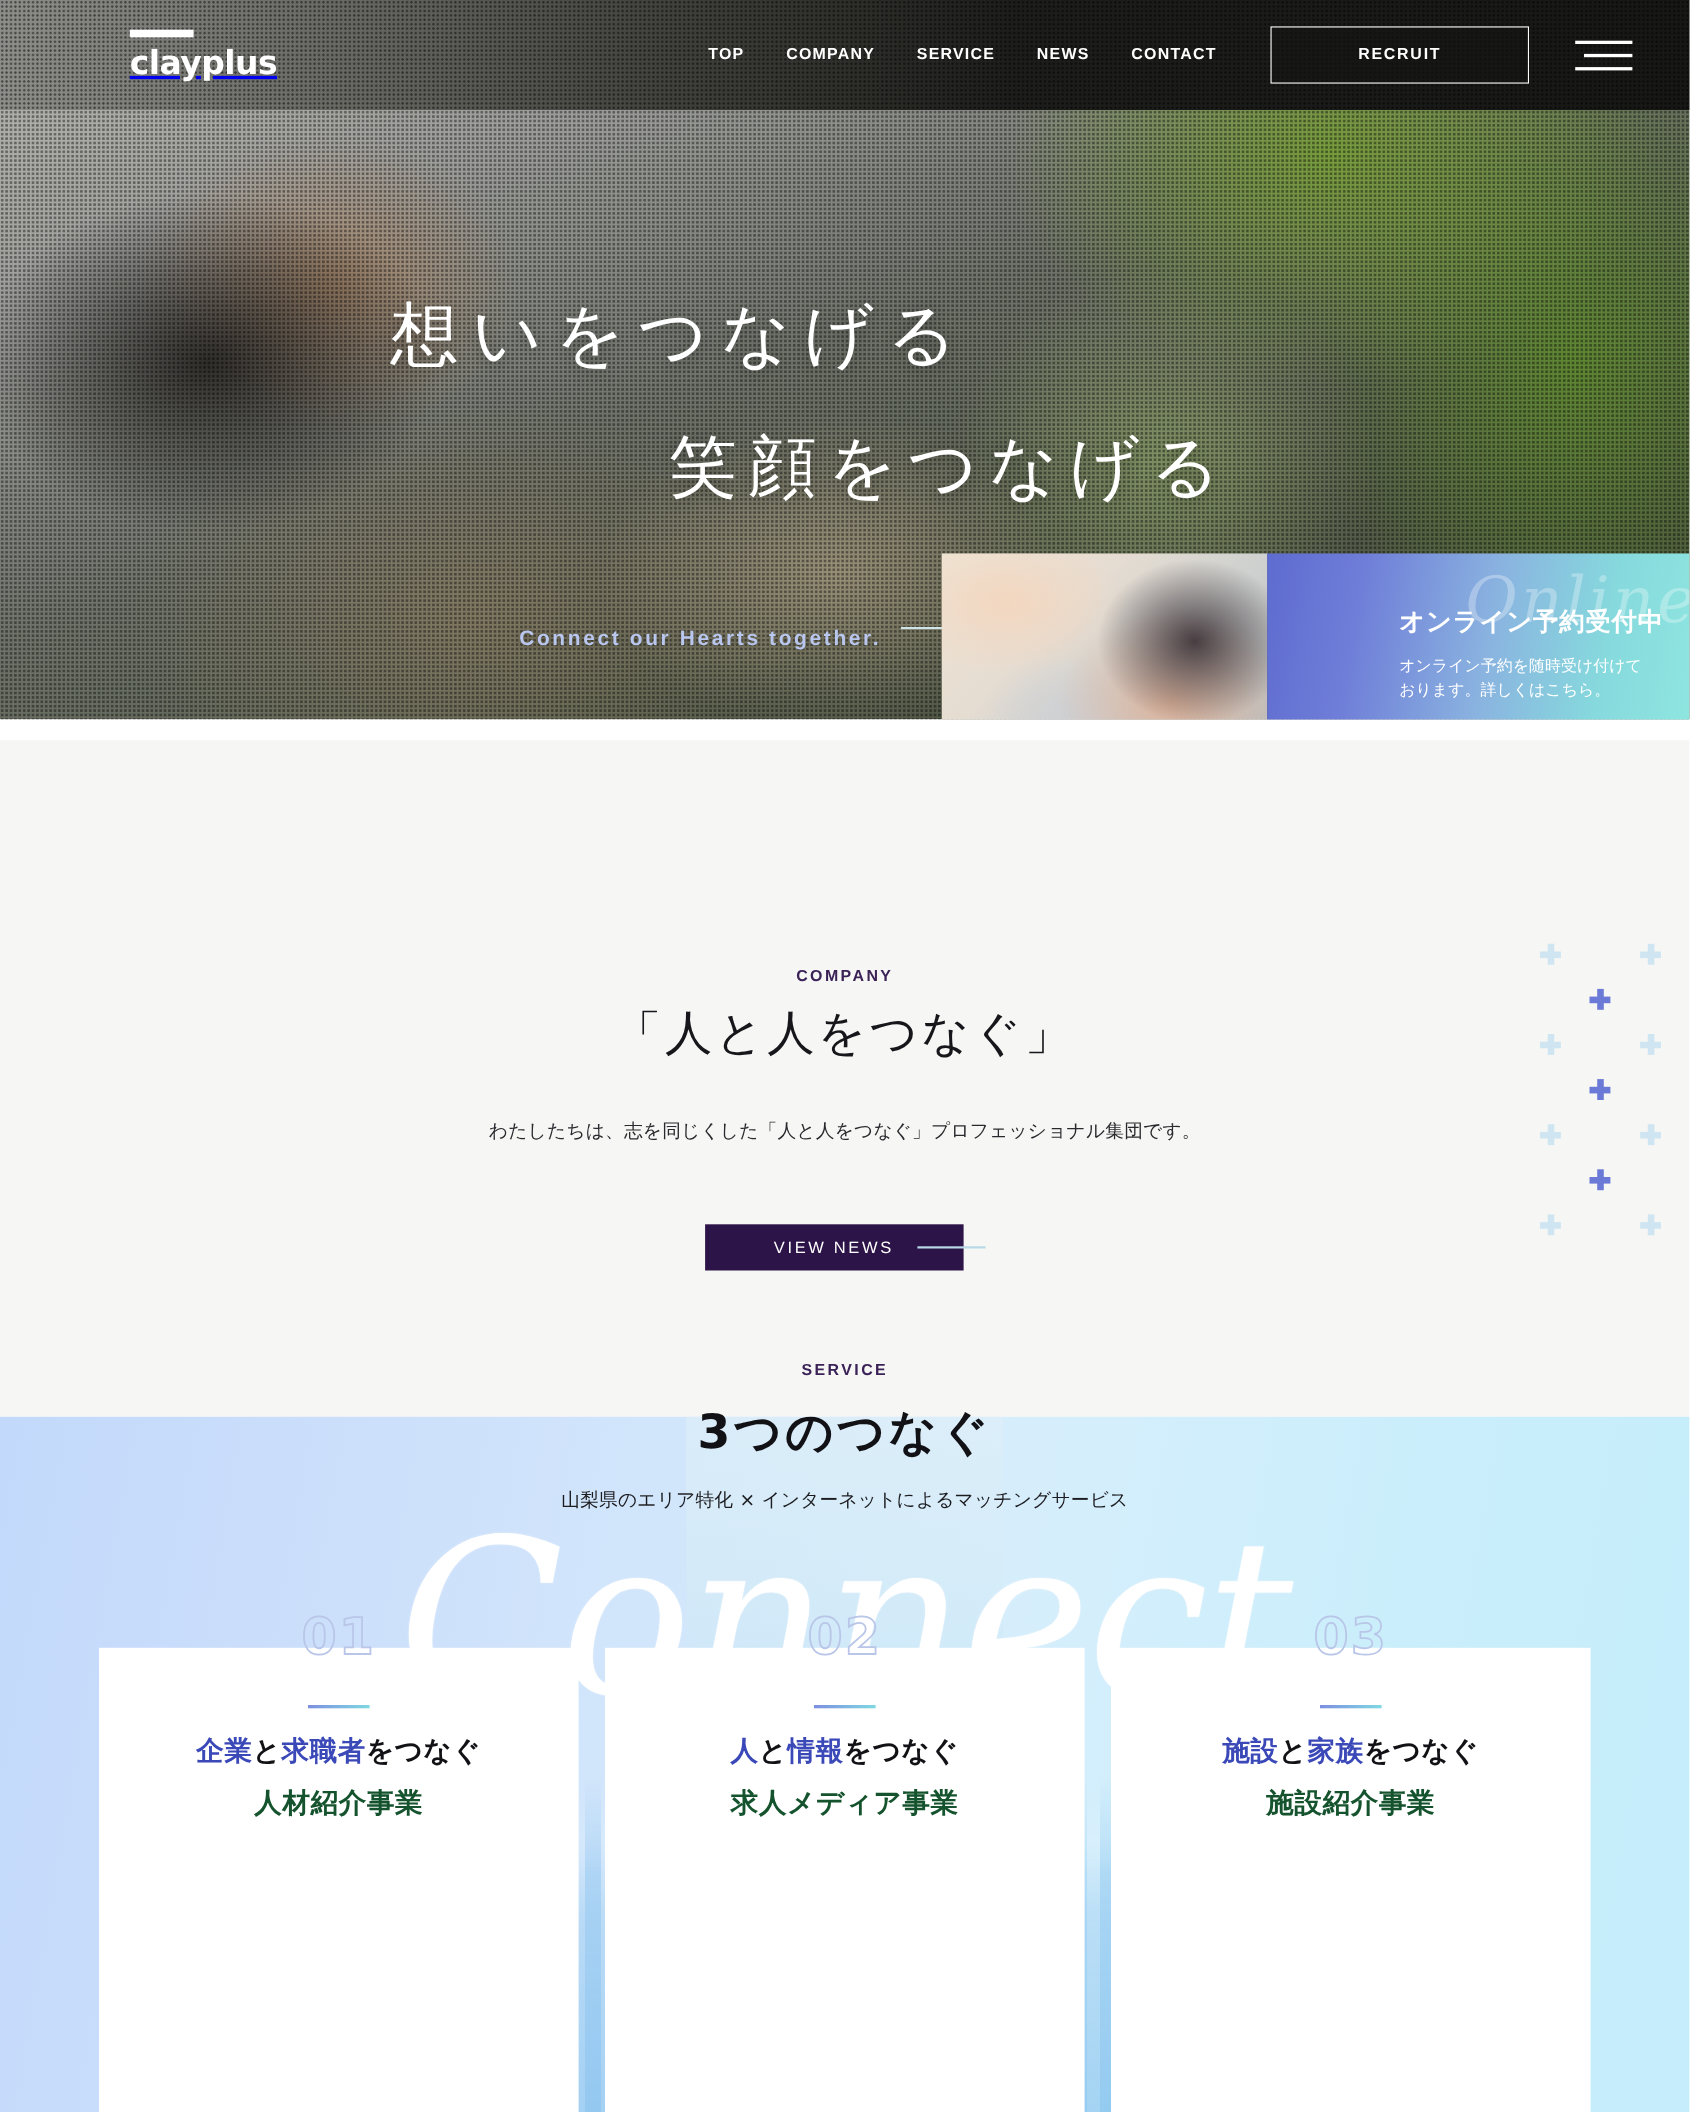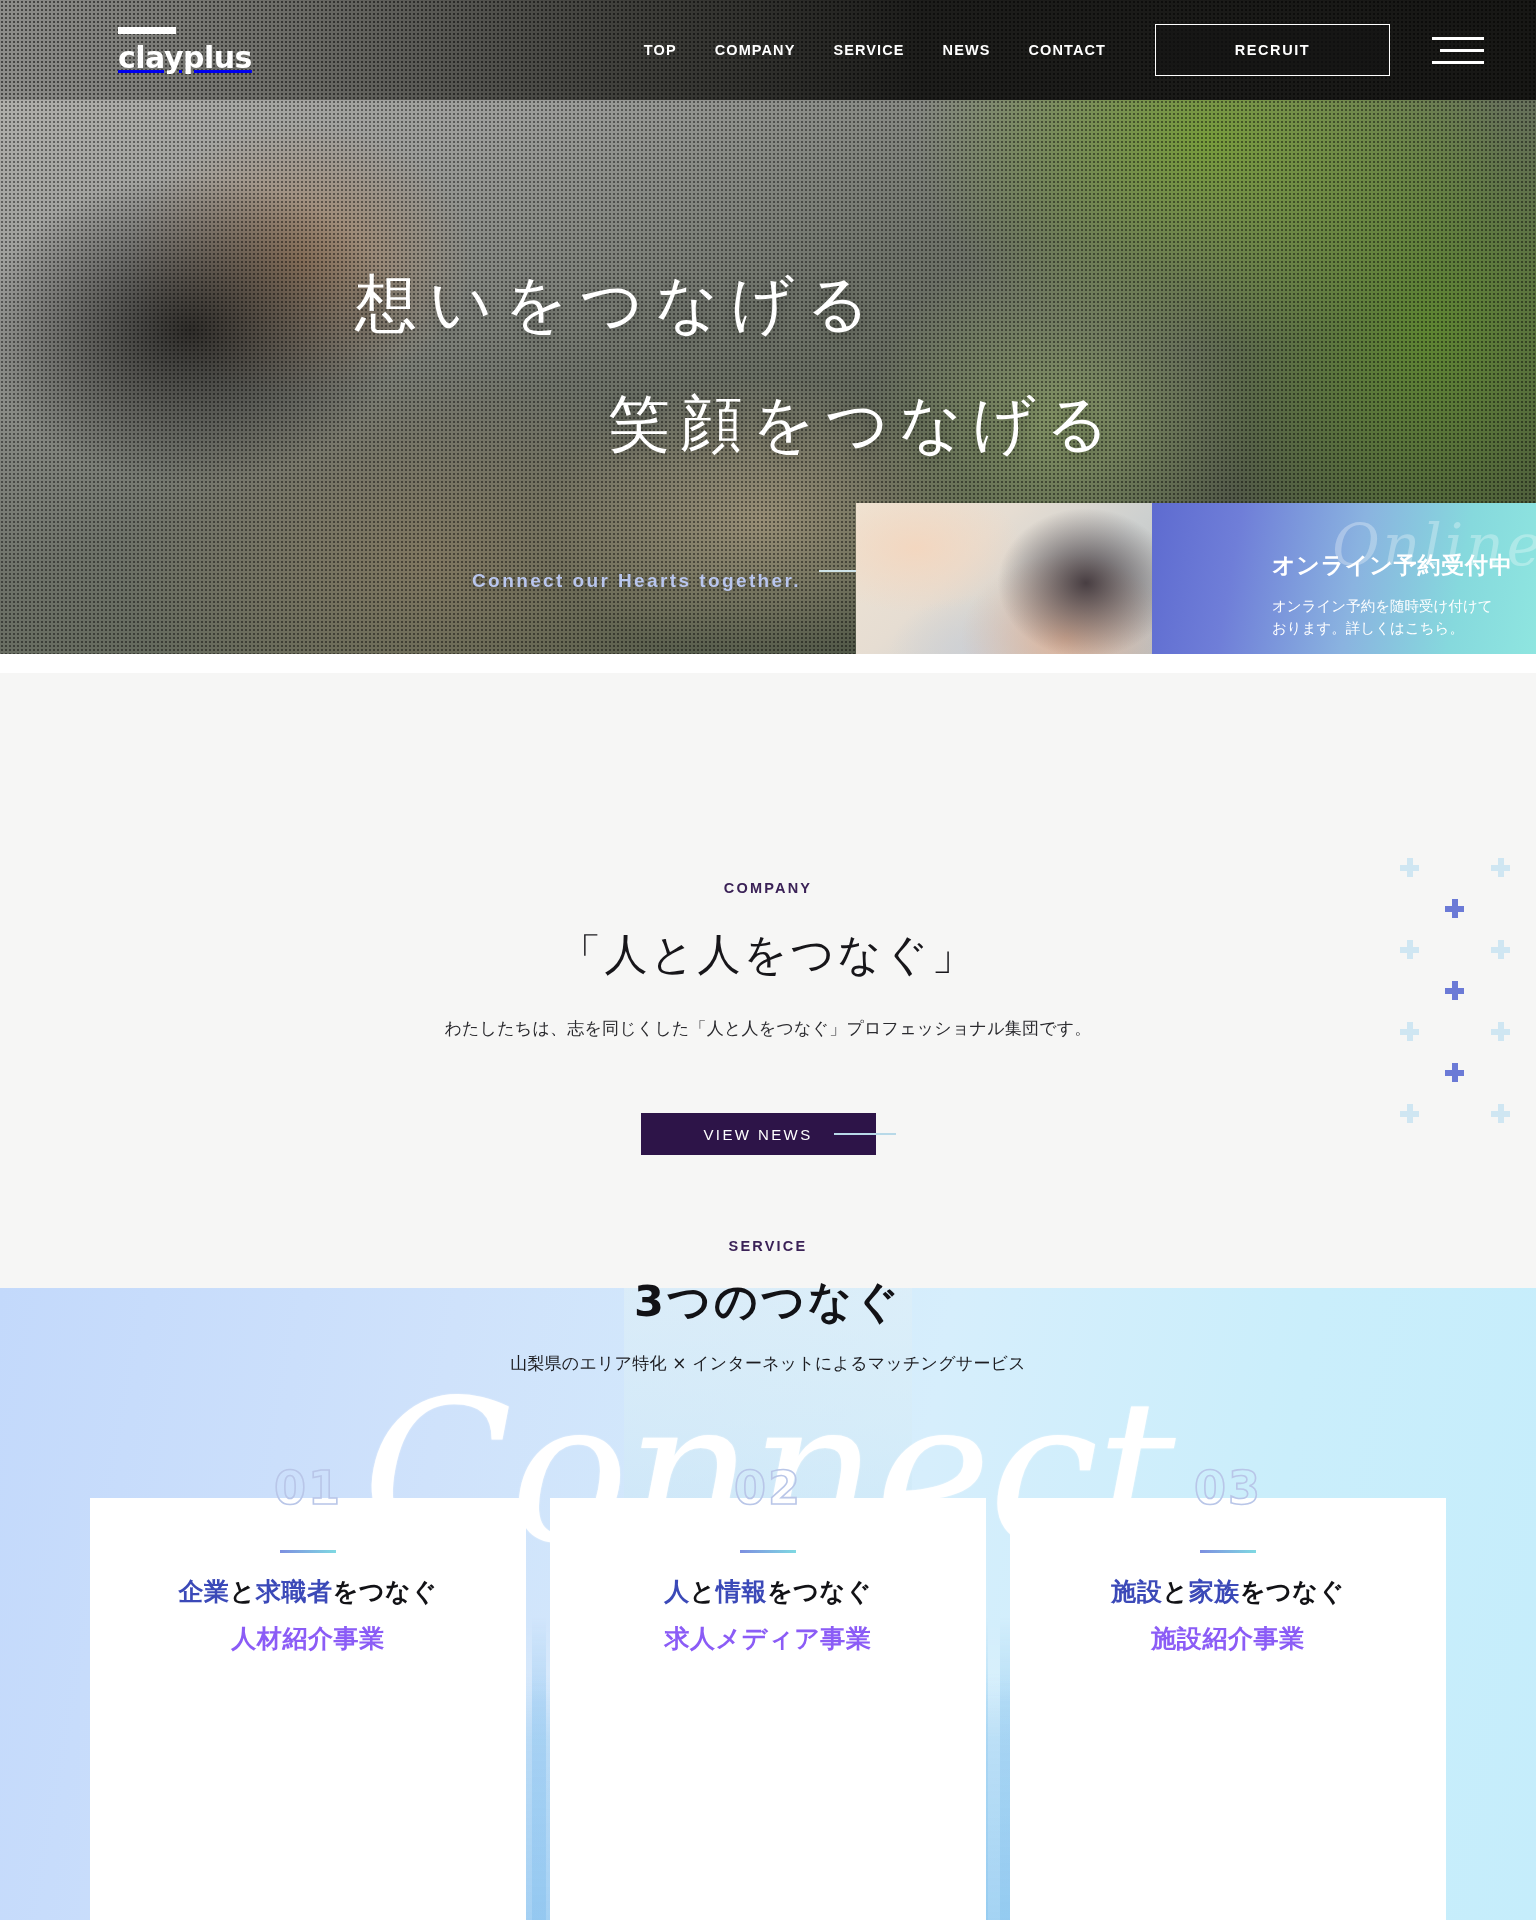--- a/index.html
+++ b/index.html
@@ -124,21 +124,21 @@
   .company{
     position:absolute;top:673px;left:0;width:1536px;height:615px;
     background:#f6f6f5;overflow:hidden;
   }
   .cmp-inner{position:absolute;left:0;top:0;width:1536px;height:615px;text-align:center;}
   .eyebrow{
     color:#3b2257;font-size:14.5px;font-weight:bold;letter-spacing:2.2px;
   }
   .cmp-eyebrow{position:absolute;top:207px;left:0;width:100%;}
   .cmp-head{
-    position:absolute;top:253px;left:0;width:100%;
+    position:absolute;top:238px;left:0;width:100%;
     font-family:"DejaVu Sans",sans-serif;font-size:43px;font-weight:400;color:#17161a;
     letter-spacing:3px;
   }
   .cmp-lead{
     position:absolute;top:344px;left:0;width:100%;
     font-family:"DejaVu Sans",sans-serif;font-size:17px;color:#2a2a2e;letter-spacing:.2px;
   }
   .viewmore-wrap{
     position:absolute;top:440px;left:0;width:100%;display:flex;
     align-items:center;justify-content:center;
@@ -216,21 +216,21 @@
     width:56px;height:3px;margin:52px auto 0;
     background:linear-gradient(90deg,#7d8fe0,#7fd9e2);
   }
   .card-t1{
     margin-top:22px;font-family:"DejaVu Sans",sans-serif;font-size:25px;
     font-weight:bold;color:#121216;letter-spacing:.6px;
   }
   .card-t1 .hl{color:#3b49b8;}
   .card-t2{
     margin-top:14px;font-family:"DejaVu Sans",sans-serif;font-size:25px;
-    font-weight:bold;color:#8b5cf6;letter-spacing:.6px;
+    font-weight:bold;color:#14532d;letter-spacing:.6px;
   }
 </style>
 </head>
 <body>
 
 <div class="page">
 
   <div class="hero">
     <div class="hero-photo"></div>
     <div class="hero-dots"></div>

